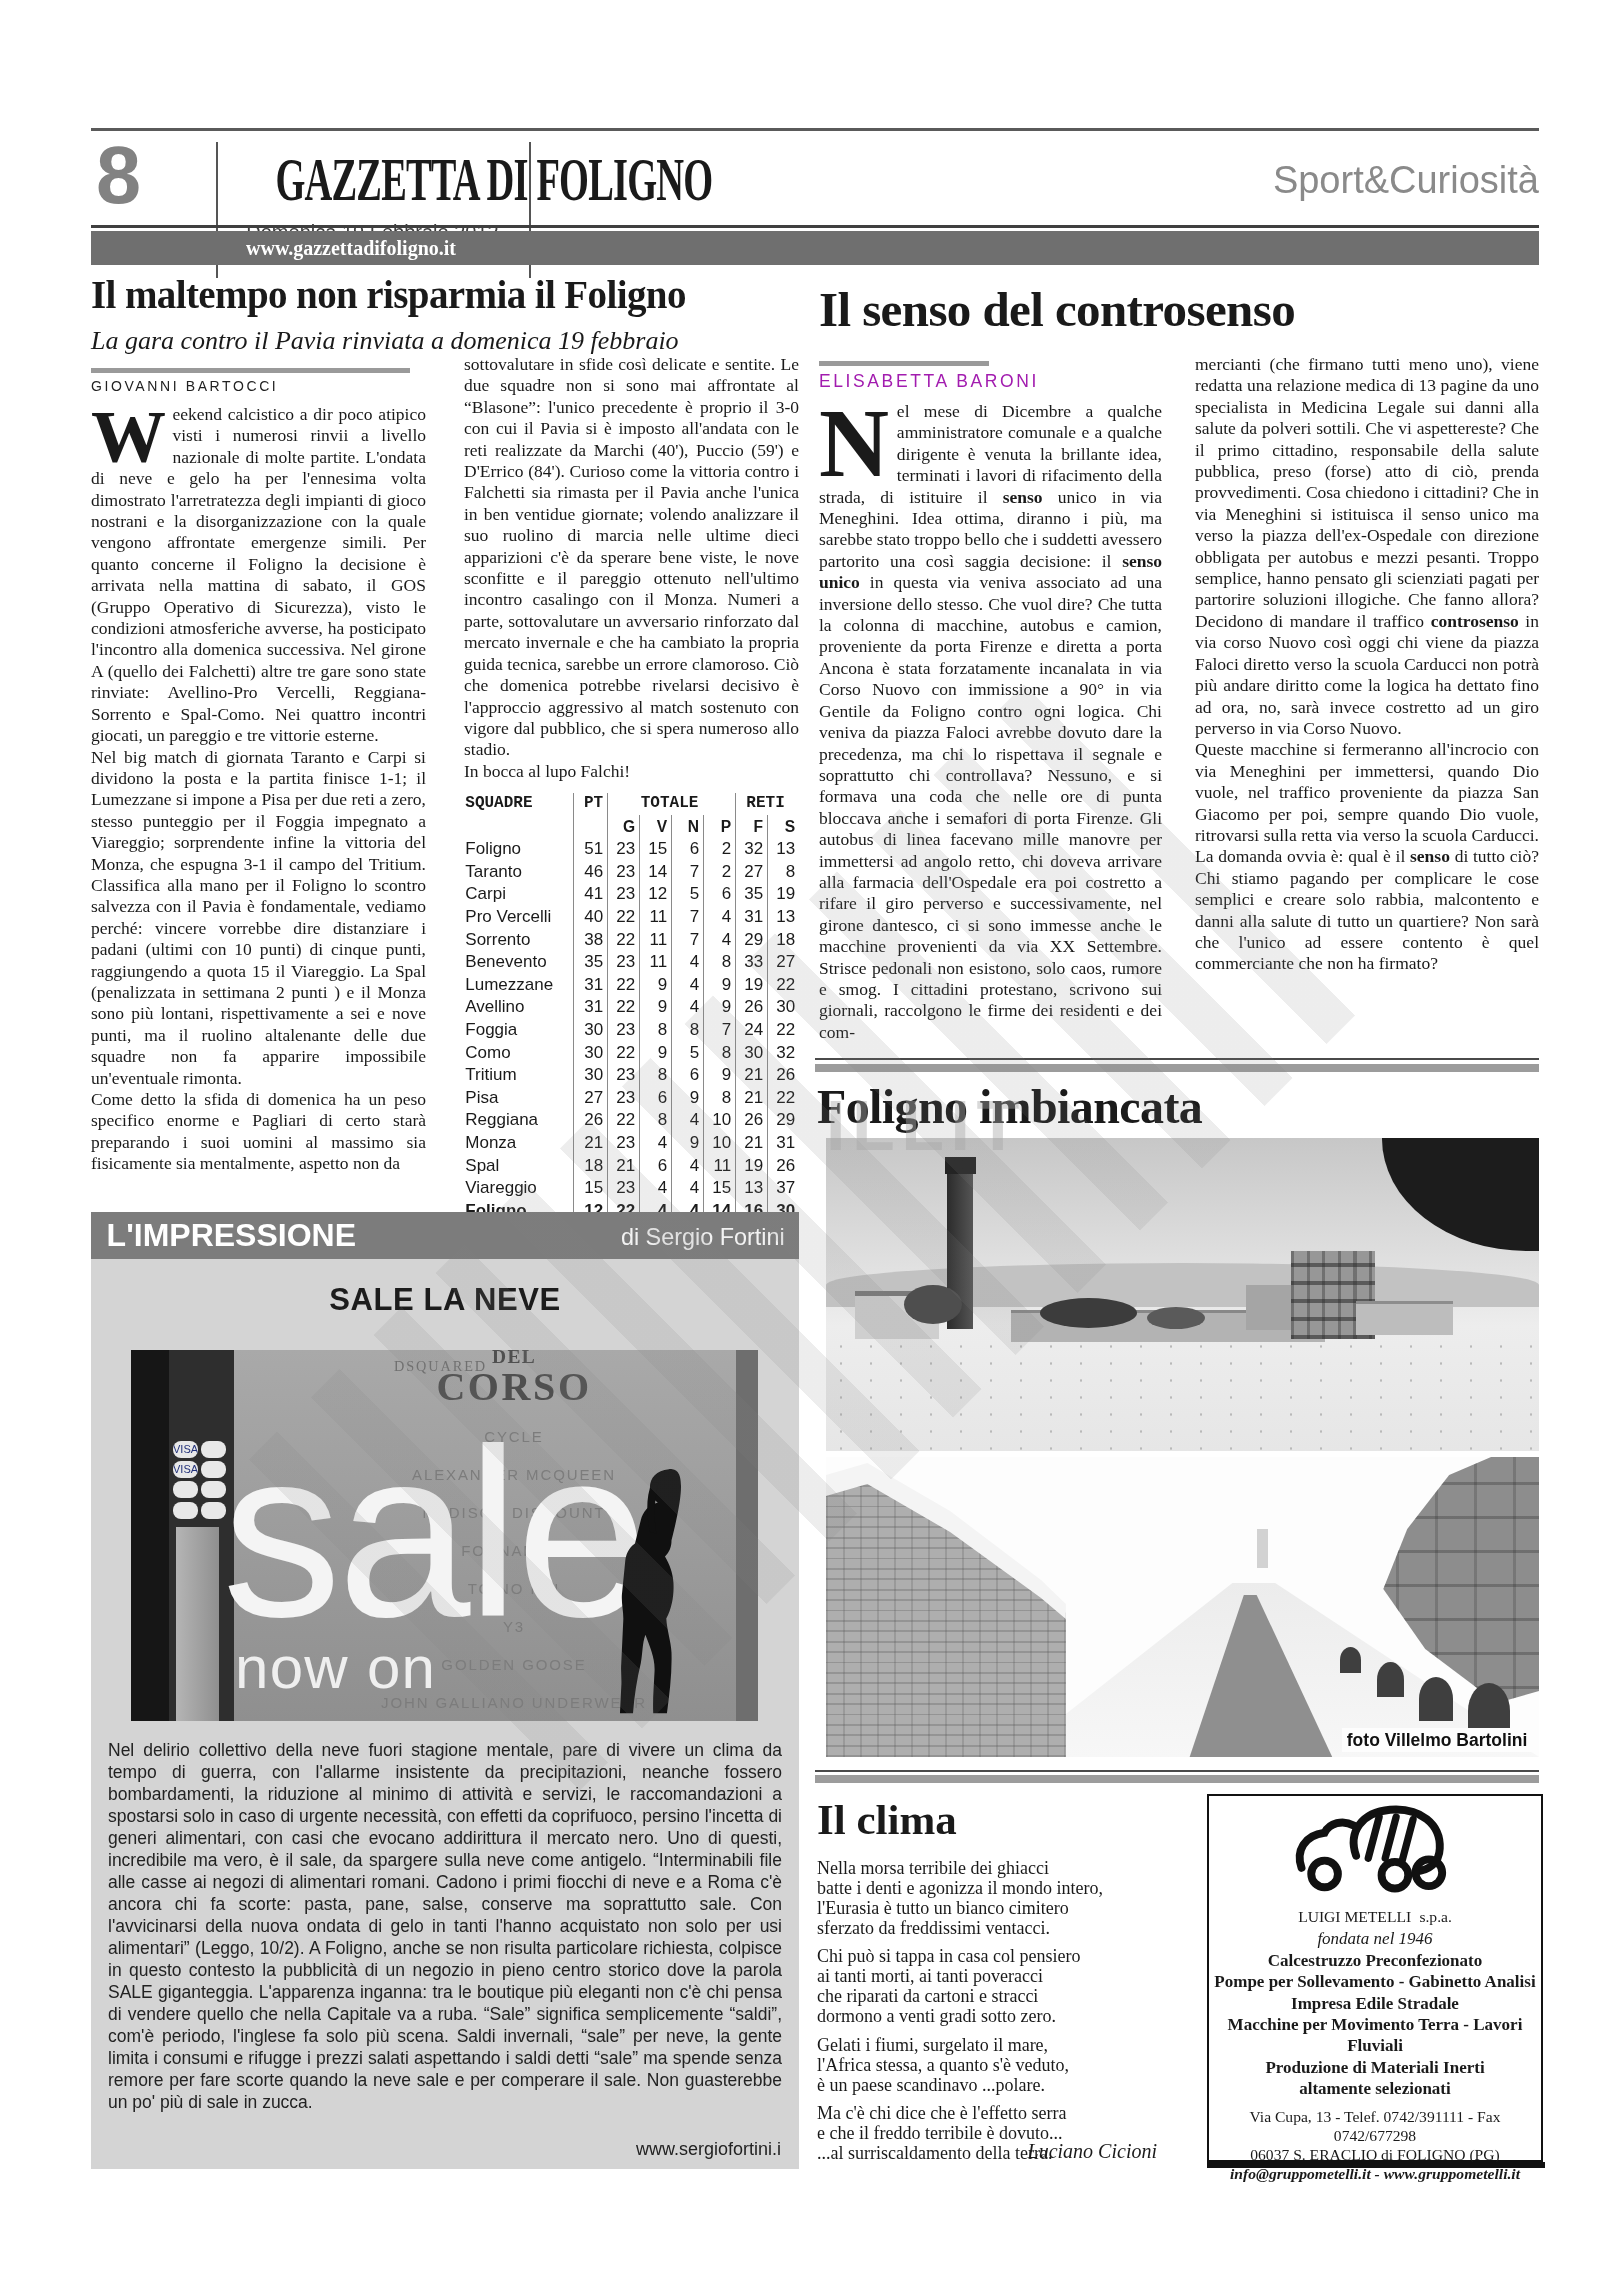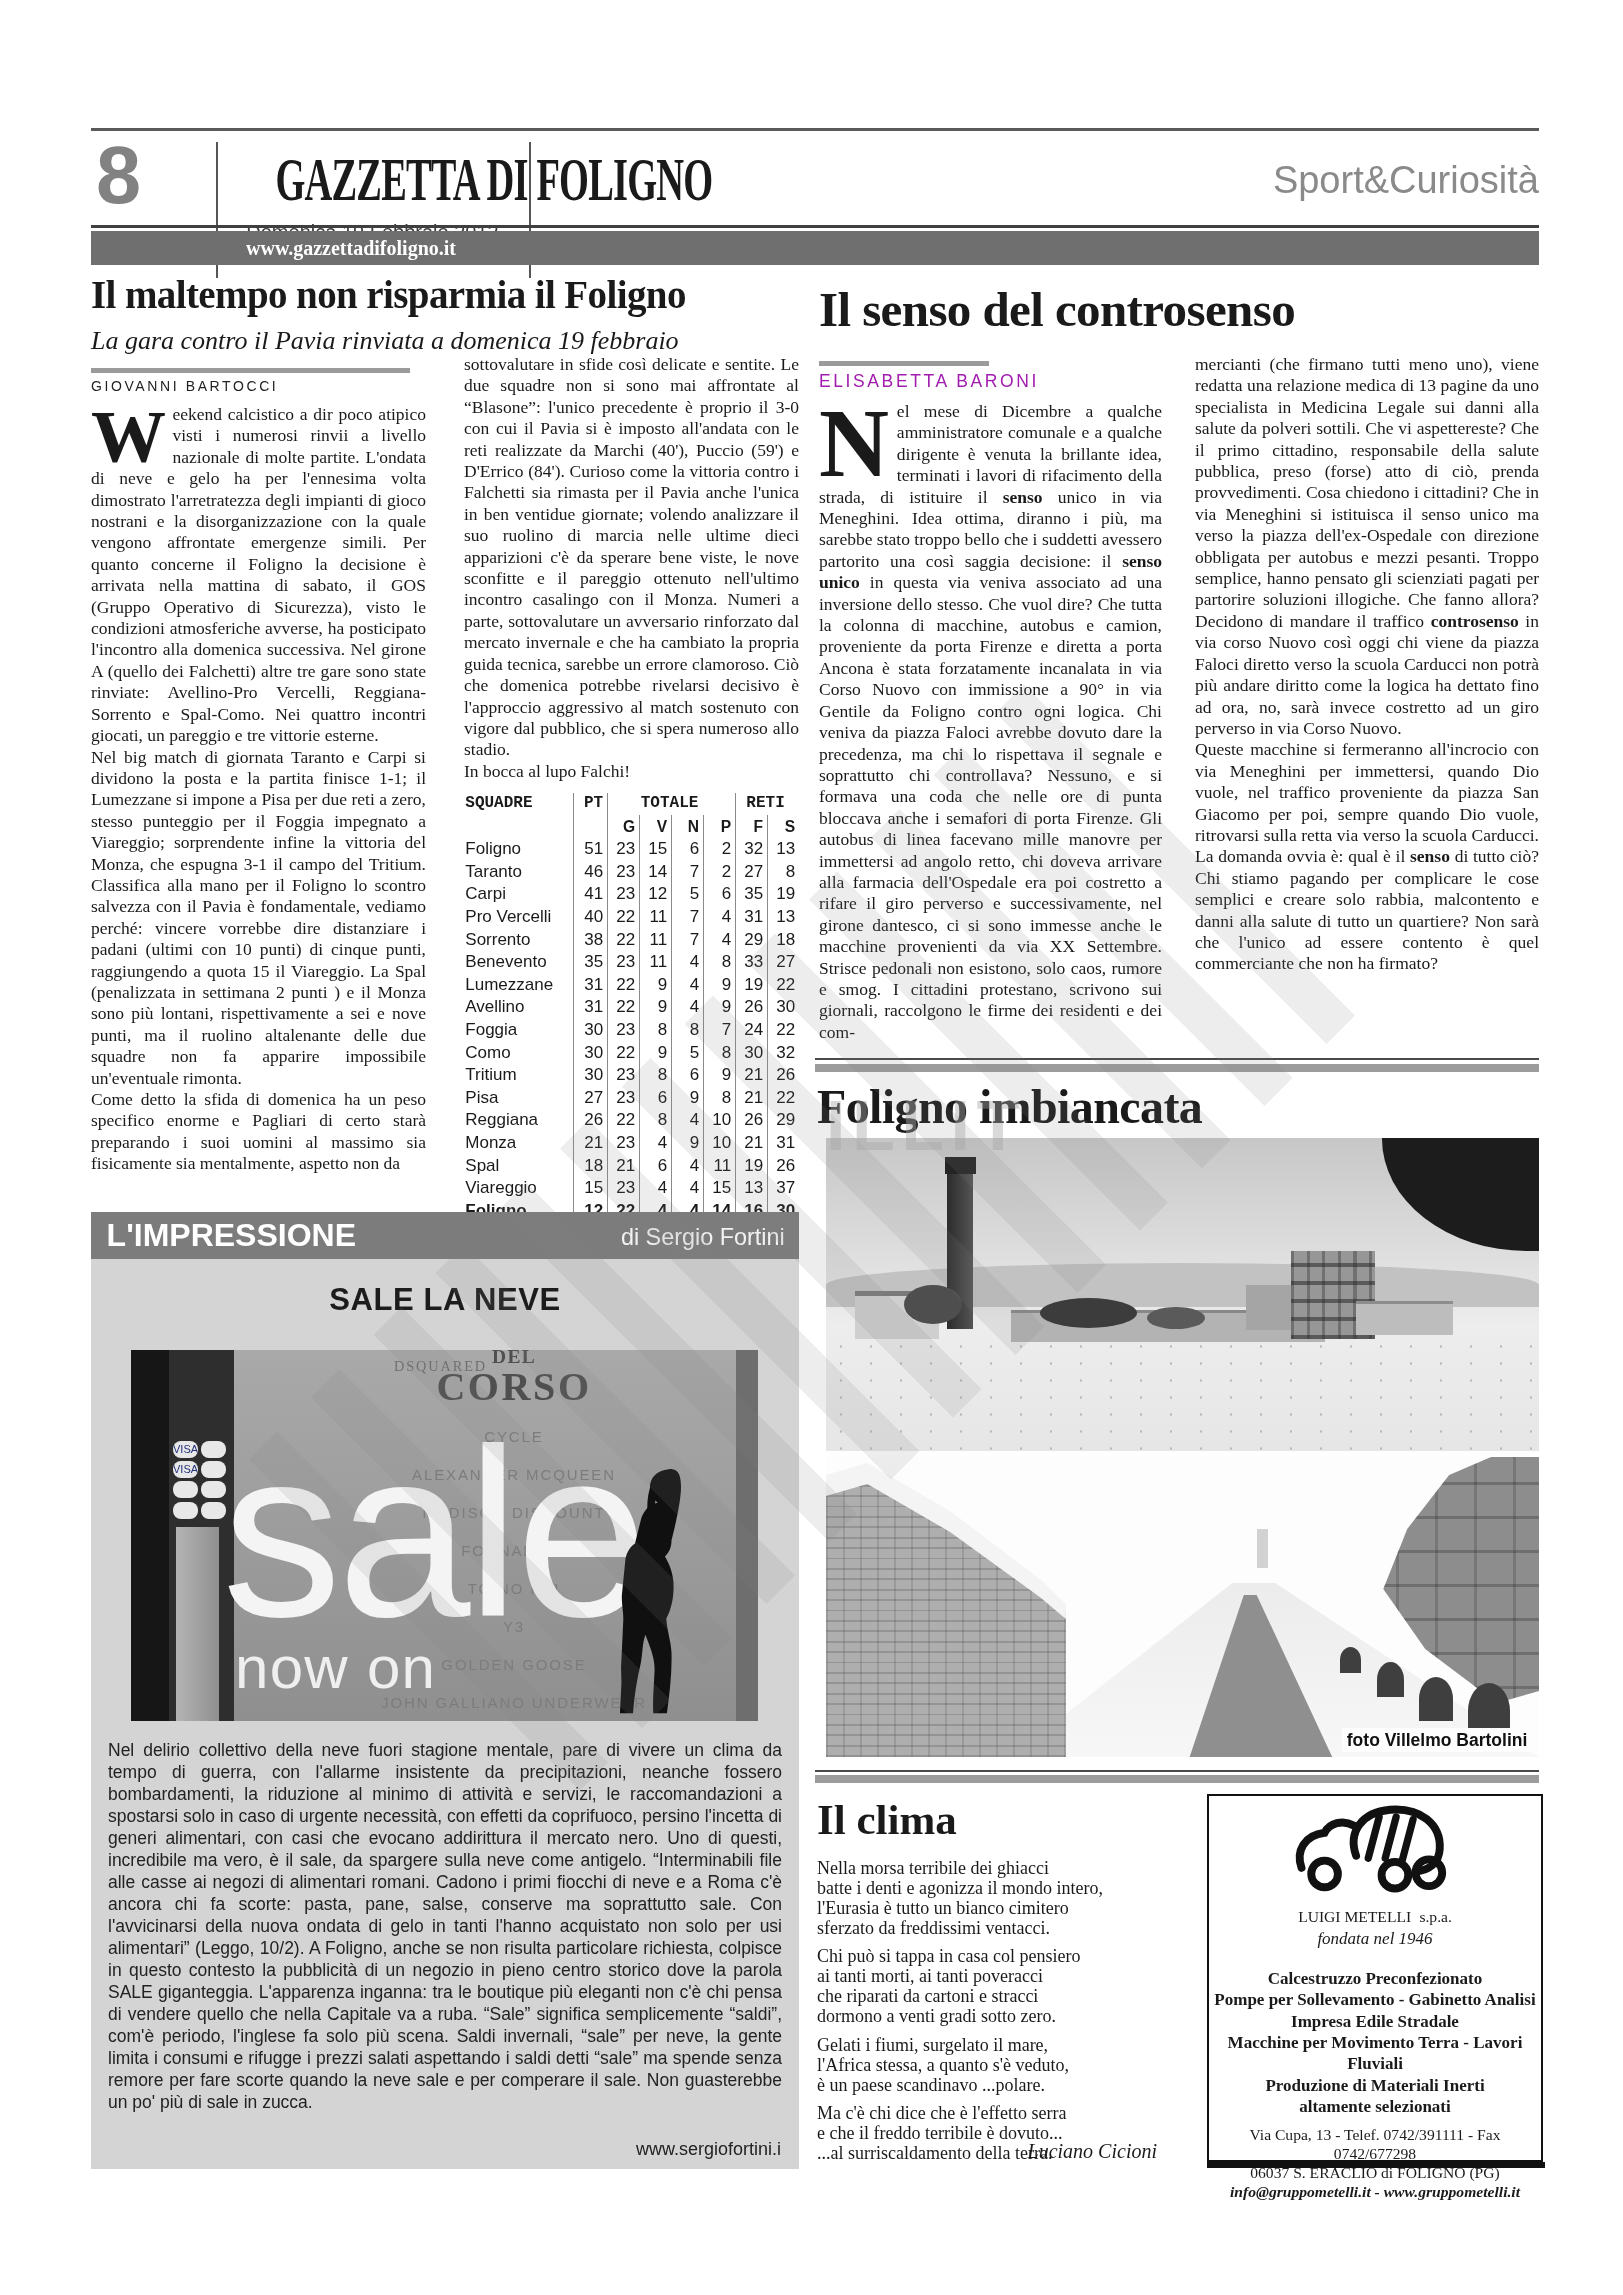--- a/index.html
+++ b/index.html
@@ -134,21 +134,21 @@
   #cl-poem .stanza{margin-bottom:8.4px;}
   #cl-sig{left:817px;top:2140px;width:340px;text-align:right;font-style:italic;font-size:20px;}
 
   
   #ad-box{left:1207px;top:1794px;width:332px;height:364px;background:#fff;border:2.6px solid #111;
           text-align:center;font-family:"Liberation Serif",serif;}
   #ad-logo{margin:3.9px auto 0;display:block;}
   #ad-name{font-size:30.5px;font-weight:700;letter-spacing:0.6px;line-height:1;}
   #ad-name span{font-size:15.6px;font-weight:400;letter-spacing:0;}
   #ad-founded{font-style:italic;font-size:17px;margin-top:1.3px;}
-  .ad-lines{font-weight:700;font-size:17px;line-height:21.4px;margin-top:19px;}
+  .ad-lines{font-weight:700;font-size:17px;line-height:21.4px;margin-top:1px;}
   .ad-addr{font-size:15.6px;line-height:19px;margin-top:7.8px;}
   .ad-addr .contact{font-weight:700;font-style:italic;}
   #ad-bottombar{left:1207px;top:2162px;width:338px;height:5.8px;background:#111;}
 
   
   .wm{pointer-events:none;z-index:60;}
   #wm-band{left:247px;top:987px;width:1143px;height:468px;transform:rotate(-45deg);
      background:repeating-linear-gradient(90deg,rgba(128,128,128,.14) 0 40px,rgba(255,255,255,0) 40px 88px);}
   #wm-text{left:813px;top:1086px;font-family:"Liberation Sans",sans-serif;font-weight:700;
      font-size:70px;letter-spacing:6.5px;color:rgba(165,165,165,.42);margin-left:13px;}

